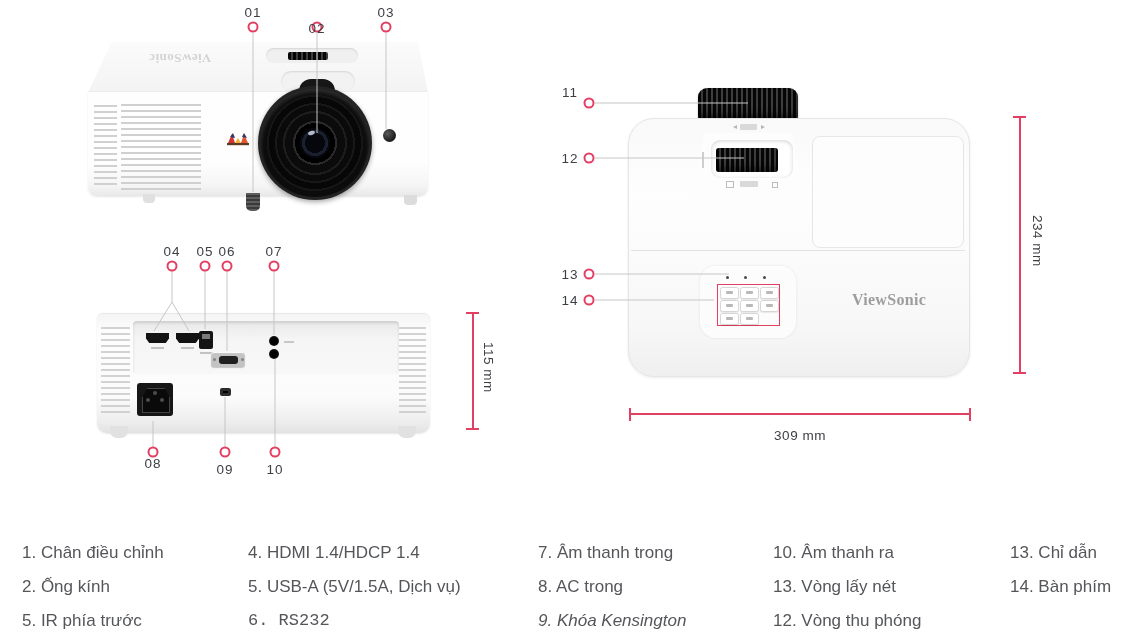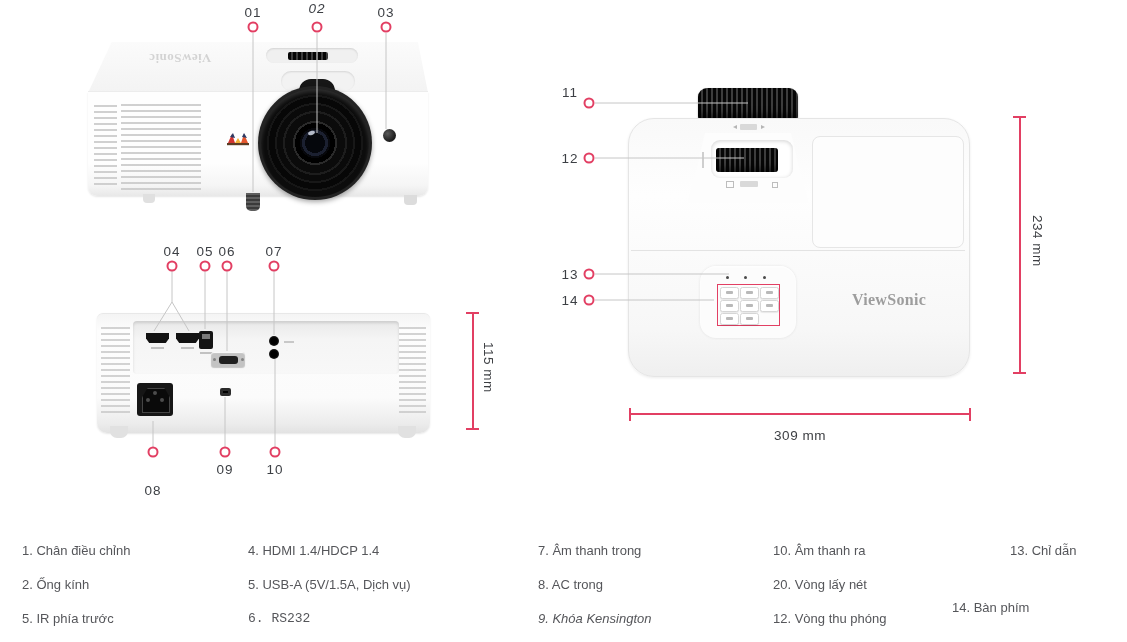--- a/index.html
+++ b/index.html
@@ -10,21 +10,21 @@
   .num{position:absolute;transform:translate(-50%,-50%);font-size:13.5px;letter-spacing:1px;
        color:#3c3f44;white-space:nowrap;}
   .dot{position:absolute;width:7px;height:7px;border:2px solid var(--accent);border-radius:50%;
        background:#fff;transform:translate(-50%,-50%);}
   .dimv{position:absolute;width:2px;background:var(--accent);}
   .dimh{position:absolute;height:2px;background:var(--accent);}
   .capv{position:absolute;width:2px;height:13px;background:var(--accent);}
   .caph{position:absolute;width:13px;height:2px;background:var(--accent);}
   .dimtxt{position:absolute;font-size:13.5px;color:#3d3f43;letter-spacing:.5px;white-space:nowrap;}
   .vert{writing-mode:vertical-rl;}
-  .lg{position:absolute;font-size:13px;color:#55565a;white-space:nowrap;}
+  .lg{position:absolute;font-size:17px;color:#55565a;white-space:nowrap;}
   .kbtn{position:absolute;width:17px;height:10.5px;background:#fff;border:1px solid #d6d6d6;
         border-radius:2.5px;box-shadow:0 1px 1px rgba(0,0,0,.08);}
   .kglyph{display:block;width:7px;height:3px;background:#b9b9b9;margin:3px auto 0;border-radius:1px;}
   .kdot{position:absolute;width:3px;height:3px;border-radius:50%;background:#4a4a4a;}
   .rib{background:repeating-linear-gradient(90deg,#060606 0 3px,#3d3d3d 3px 5px);}
   .slat{background:repeating-linear-gradient(180deg,#cbcbcb 0 2px,transparent 2px 6px);}
 </style>
 </head>
 <body>
 
@@ -225,27 +225,27 @@
   <span class="dot" style="left:274px;top:266px;"></span>
   <span class="dot" style="left:153px;top:452px;"></span>
   <span class="dot" style="left:225px;top:452px;"></span>
   <span class="dot" style="left:275px;top:452px;"></span>
   <span class="dot" style="left:589px;top:103px;"></span>
   <span class="dot" style="left:589px;top:158px;"></span>
   <span class="dot" style="left:589px;top:274px;"></span>
   <span class="dot" style="left:589px;top:300px;"></span>
 
   <span class="num" style="left:253px;top:12px;">01</span>
-  <span class="num" style="left:317px;top:8px;font-style:italic;">02</span>
+  <span class="num" style="left:317px;top:28px;">02</span>
   <span class="num" style="left:386px;top:12px;">03</span>
   <span class="num" style="left:172px;top:251px;">04</span>
   <span class="num" style="left:205px;top:251px;">05</span>
   <span class="num" style="left:227px;top:251px;">06</span>
   <span class="num" style="left:274px;top:251px;">07</span>
-  <span class="num" style="left:153px;top:490px;text-align:center;">08</span>
+  <span class="num" style="left:153px;top:463px;text-align:center;">08</span>
   <span class="num" style="left:225px;top:469px;">09</span>
   <span class="num" style="left:275px;top:469px;">10</span>
   <span class="num" style="left:570px;top:92px;">11</span>
   <span class="num" style="left:570px;top:158px;">12</span>
   <span class="num" style="left:570px;top:274px;">13</span>
   <span class="num" style="left:570px;top:300px;">14</span>
 
   <div>
     <div class="dimv" style="left:472px;top:313px;height:117px;"></div>
     <div class="caph" style="left:466px;top:312px;"></div>
@@ -271,19 +271,19 @@
     <div class="lg" style="left:22px;top:543px;">1. Chân điều chỉnh</div>
     <div class="lg" style="left:22px;top:577px;">2. Ống kính</div>
     <div class="lg" style="left:22px;top:611px;">5. IR phía trước</div>
     <div class="lg" style="left:248px;top:543px;">4. HDMI 1.4/HDCP 1.4</div>
     <div class="lg" style="left:248px;top:577px;">5. USB-A (5V/1.5A, Dịch vụ)</div>
     <div class="lg" style="left:248px;top:611px;font-family:Liberation Mono, monospace;">6. RS232</div>
     <div class="lg" style="left:538px;top:543px;">7. Âm thanh trong</div>
     <div class="lg" style="left:538px;top:577px;">8. AC trong</div>
     <div class="lg" style="left:538px;top:611px;font-style:italic;">9. Khóa Kensington</div>
     <div class="lg" style="left:773px;top:543px;">10. Âm thanh ra</div>
-    <div class="lg" style="left:773px;top:577px;">20. Vòng lấy nét</div>
+    <div class="lg" style="left:773px;top:577px;">13. Vòng lấy nét</div>
     <div class="lg" style="left:773px;top:611px;">12. Vòng thu phóng</div>
     <div class="lg" style="left:1010px;top:543px;">13. Chỉ dẫn</div>
-    <div class="lg" style="left:952px;top:577px;margin-top:23px;">14. Bàn phím</div>
+    <div class="lg" style="left:1010px;top:577px;">14. Bàn phím</div>
   </div>
 
 </div>
 
 </body></html>

